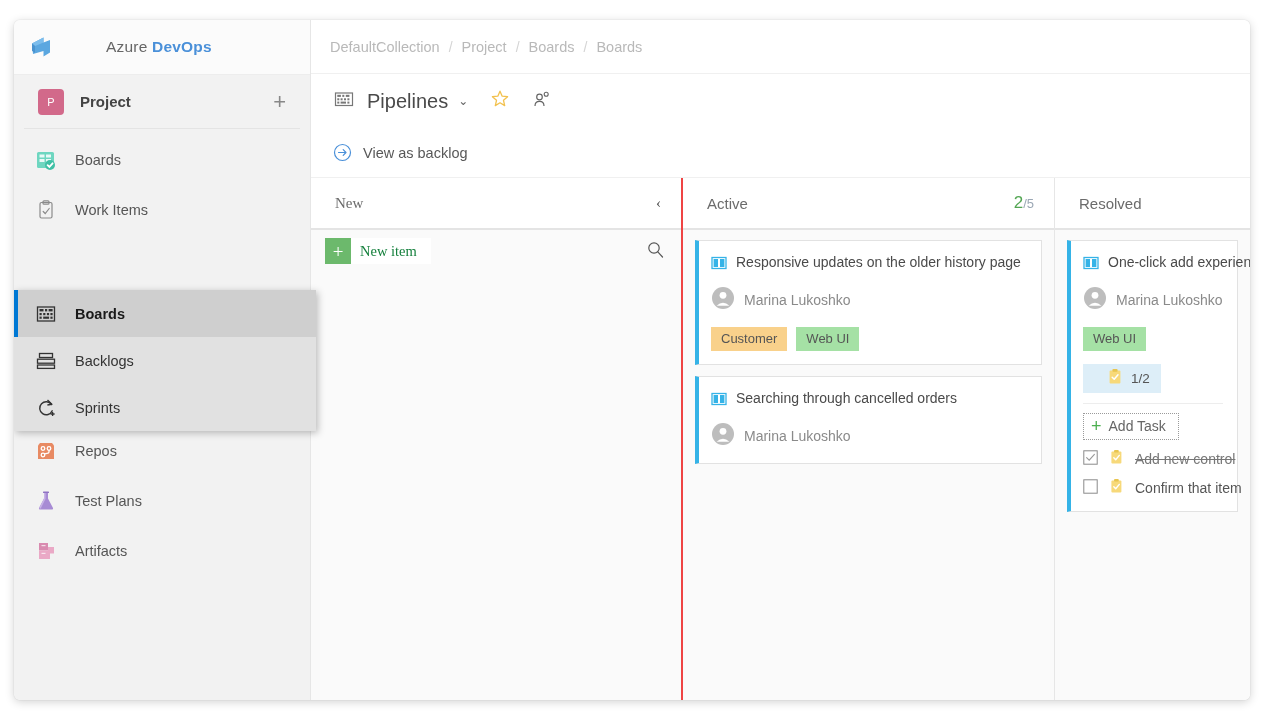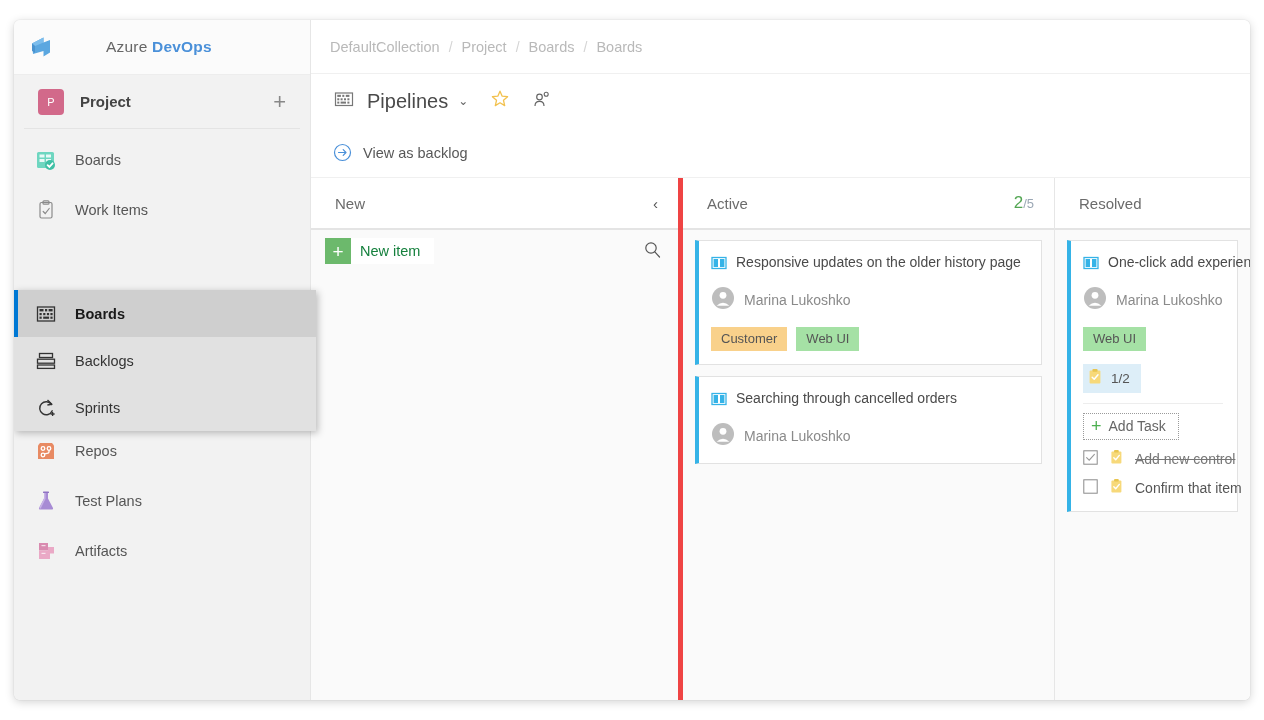--- a/index.html
+++ b/index.html
@@ -130,21 +130,21 @@
     display: flex; align-items: center;
     padding-left: 22px;
     border-bottom: 1px solid #f0f0f0;
   }
   .view-backlog { display: flex; align-items: center; font-size: 14.5px; color: #585858; cursor: pointer; }
   .view-backlog .vb-ico { margin-right: 11px; display: flex; }
 
   
   #board { flex: 1; display: flex; flex-direction: row; min-height: 0; }
   .column { display: flex; flex-direction: column; min-width: 0; position: relative; }
-  .col-new { flex: 0 0 372px; border-right: 5px solid #ef4444; }
+  .col-new { flex: 0 0 372px; border-right: 2px solid #ef4444; font-family: Liberation Serif, serif; }
   .col-active { flex: 0 0 372px; border-right: 1px solid #e6e6e6; }
   .col-resolved { flex: 1 1 auto; }
 
   .col-head {
     height: 50px; flex: 0 0 50px;
     display: flex; align-items: center;
     padding: 0 20px 0 24px;
     background: #ffffff;
   }
   .col-title { font-size: 15px; color: #6b6b6b; flex: 1; }
@@ -185,21 +185,21 @@
   .card-title { font-size: 14px; color: #4a4a4a; line-height: 18px; white-space: nowrap; }
   .card-person { display: flex; align-items: center; margin-top: 11px; }
   .avatar-svg { flex: 0 0 24px; margin-right: 9px; }
   .person-name { font-size: 14px; color: #8a8a8a; white-space: nowrap; }
   .card-tags { display: flex; margin-top: 13px; }
   .tag { font-size: 13px; color: #555; padding: 4px 10px 5px; margin-right: 9px; white-space: nowrap; }
   .tag-customer { background: #f9d18b; }
   .tag-webui { background: #a5e1a5; }
   .card-progress {
     display: inline-flex; align-items: center;
-    background: #ddeef8; padding: 4px 11px 4px 4px; margin-top: 13px;
+    background: #ddeef8; padding: 4px 11px 4px 24px; margin-top: 13px;
   }
   .card-progress .pg-text { font-size: 13.5px; color: #555; margin-left: 8px; }
 
   .add-task-wrap { margin-top: 10px; border-top: 1px solid #ededed; padding-top: 9px; }
   .add-task-btn {
     display: inline-flex; align-items: center;
     border: 1px dotted #9a9a9a; padding: 3px 12px 4px 7px; cursor: pointer;
   }
   .add-task-btn .at-plus { color: #4caf50; font-size: 18px; font-weight: 300; line-height: 1; margin-right: 7px; }
   .add-task-btn .at-label { font-size: 14px; color: #666; }

